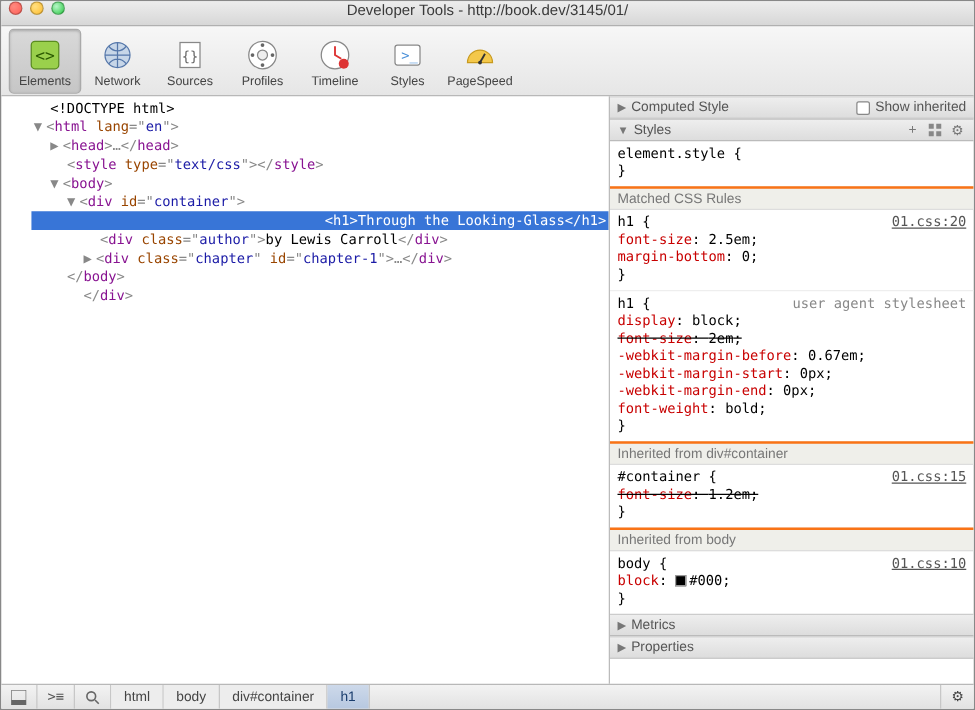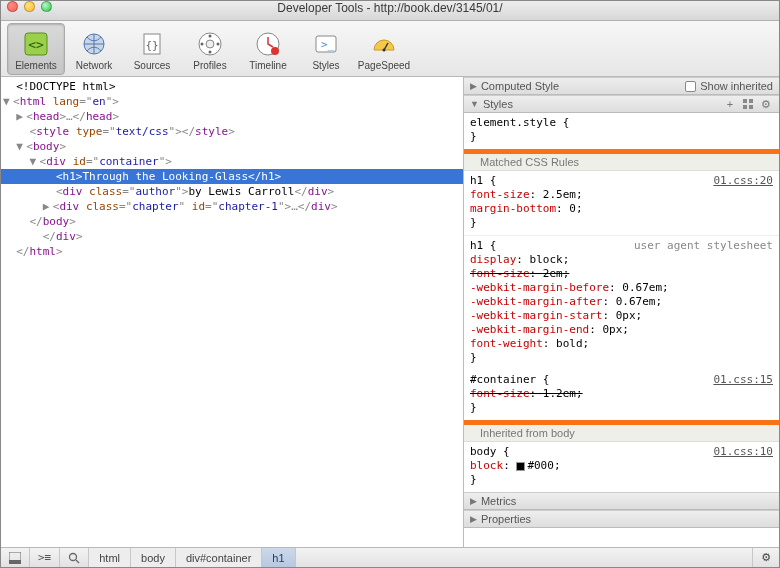--- a/index.html
+++ b/index.html
@@ -10,43 +10,43 @@
 .dot.r { background: radial-gradient(circle at 35% 35%, #ff8a80, #ff5f57); }
 .dot.y { background: radial-gradient(circle at 35% 35%, #ffe082, #ffbd2e); }
 .dot.g { background: radial-gradient(circle at 35% 35%, #b9f6ca, #28c940); }
 .title-text { position: absolute; left: 0; right: 0; text-align: center; font-size: 12px; color: #3a3a3a; pointer-events: none; }
 .toolbar { height: 56px; background: linear-gradient(#f7f7f7,#e6e6e6); border-bottom: 1px solid #b8b8b8; display: flex; align-items: center; padding: 0 6px; gap: 0; }
 .tb-btn { display: flex; flex-direction: column; align-items: center; justify-content: center; width: 58px; height: 52px; border-radius: 4px; padding-top: 2px; }
 .tb-btn.active { background: linear-gradient(#d9d9d9,#c6c6c6); box-shadow: inset 0 1px 2px rgba(0,0,0,0.2); border: 1px solid #aaa; }
 .tb-icon { width: 30px; height: 30px; display: flex; align-items: center; justify-content: center; }
 .tb-label { font-size: 10px; color: #444; margin-top: 1px; }
 .content { display: flex; height: calc(568px - 20px - 56px - 20px - 2px); }
-.dom-panel { width: 462px; overflow: auto; font-family: Menlo, Consolas, monospace; font-size: 11px; line-height: 15px; padding: 2px 0 0 0; color: #888; }
+.dom-panel { width: 462px; overflow: auto; font-family: Menlo, Consolas, monospace; font-size: 11px; line-height: 15px; padding: 2px 0 0 0; color: #888; margin-left: 24px; }
 .dom-line { white-space: pre; padding: 0 2px; }
 .dom-line .tag { color: #881391; }
 .dom-line .attr-n { color: #994500; }
 .dom-line .attr-v { color: #1a1aa6; }
 .dom-line .punc { color: #888; }
 .dom-line .txt { color: #000; }
 .dom-line .arrow { color: #888; display: inline-block; width: 10px; }
-.dom-line.selected { background: #3875d7; color: #fff; }
+.dom-line.selected { background: #3875d7; color: #fff; text-align: right; }
 .dom-line.selected .tag, .dom-line.selected .attr-n, .dom-line.selected .attr-v, .dom-line.selected .txt, .dom-line.selected .punc, .dom-line.selected .arrow { color: #fff; }
 .sidebar { flex: 1; border-left: 1px solid #bbb; display: flex; flex-direction: column; overflow: auto; font-family: "Lucida Grande", Arial, sans-serif; }
 .section-header { background: linear-gradient(#eee,#ddd); border-top: 1px solid #ccc; border-bottom: 1px solid #bbb; height: 18px; display: flex; align-items: center; padding: 0 6px; font-size: 11px; color: #555; }
 .section-header .arrow { margin-right: 4px; color: #777; font-size: 9px; }
 .section-header .sp { flex: 1; }
 .mini-icon { width: 14px; height: 14px; display: flex; align-items: center; justify-content: center; color: #777; margin-left: 4px; font-size: 11px; }
 .section-body { font-family: Menlo, Consolas, monospace; font-size: 11px; line-height: 14px; padding: 3px 6px 5px 6px; color: #000; }
 .section-body .sel { color: #000; }
 .section-body .prop { color: #c80000; }
 .section-body .val { color: #000; }
 .section-body .link { color: #555; text-decoration: underline; float: right; }
 .section-body .ua { color: #888; float: right; }
 .section-body .strike { text-decoration: line-through; }
-.section-sub { background: #efefea; border-top: 5px solid #f97316; border-bottom: 1px solid #ddd; font-size: 11px; color: #777; padding: 2px 16px; }
+.section-sub { background: #efefea; border-top: 2px solid #f97316; border-bottom: 1px solid #ddd; font-size: 11px; color: #777; padding: 2px 6px; }
 .swatch { display: inline-block; width: 9px; height: 9px; background: #000; border: 1px solid #999; vertical-align: middle; margin-right: 2px; }
 .footer { height: 20px; background: linear-gradient(#f3f3f3,#e2e2e2); border-top: 1px solid #b8b8b8; display: flex; align-items: stretch; font-size: 11px; color: #444; }
 .footer .fbtn { display: flex; align-items: center; justify-content: center; padding: 0 8px; border-right: 1px solid #c7c7c7; }
 .footer .crumb { padding: 0 10px; display: flex; align-items: center; border-right: 1px solid #c7c7c7; background: #ededed; }
 .footer .crumb.active { background: linear-gradient(#cdd9ea,#b7c8e0); color: #1a3d6d; }
 .footer .sp { flex: 1; }
 .checkbox { width: 11px; height: 11px; border: 1px solid #888; background: #fff; border-radius: 2px; margin-right: 4px; }
 svg { display: block; }
 </style>
 </head>
@@ -140,21 +140,20 @@
     <div class="dom-line"><span class="arrow">▼</span><span class="punc">&lt;</span><span class="tag">html</span> <span class="attr-n">lang</span><span class="punc">="</span><span class="attr-v">en</span><span class="punc">"&gt;</span></div>
     <div class="dom-line">  <span class="arrow">▶</span><span class="punc">&lt;</span><span class="tag">head</span><span class="punc">&gt;…&lt;/</span><span class="tag">head</span><span class="punc">&gt;</span></div>
     <div class="dom-line">    <span class="punc">&lt;</span><span class="tag">style</span> <span class="attr-n">type</span><span class="punc">="</span><span class="attr-v">text/css</span><span class="punc">"&gt;&lt;/</span><span class="tag">style</span><span class="punc">&gt;</span></div>
     <div class="dom-line">  <span class="arrow">▼</span><span class="punc">&lt;</span><span class="tag">body</span><span class="punc">&gt;</span></div>
     <div class="dom-line">    <span class="arrow">▼</span><span class="punc">&lt;</span><span class="tag">div</span> <span class="attr-n">id</span><span class="punc">="</span><span class="attr-v">container</span><span class="punc">"&gt;</span></div>
     <div class="dom-line selected">        <span class="punc">&lt;</span><span class="tag">h1</span><span class="punc">&gt;</span><span class="txt">Through the Looking-Glass</span><span class="punc">&lt;/</span><span class="tag">h1</span><span class="punc">&gt;</span></div>
     <div class="dom-line">        <span class="punc">&lt;</span><span class="tag">div</span> <span class="attr-n">class</span><span class="punc">="</span><span class="attr-v">author</span><span class="punc">"&gt;</span><span class="txt">by Lewis Carroll</span><span class="punc">&lt;/</span><span class="tag">div</span><span class="punc">&gt;</span></div>
     <div class="dom-line">      <span class="arrow">▶</span><span class="punc">&lt;</span><span class="tag">div</span> <span class="attr-n">class</span><span class="punc">="</span><span class="attr-v">chapter</span><span class="punc">"</span> <span class="attr-n">id</span><span class="punc">="</span><span class="attr-v">chapter-1</span><span class="punc">"&gt;…&lt;/</span><span class="tag">div</span><span class="punc">&gt;</span></div>
     <div class="dom-line">    <span class="punc">&lt;/</span><span class="tag">body</span><span class="punc">&gt;</span></div>
     <div class="dom-line">      <span class="punc">&lt;/</span><span class="tag">div</span><span class="punc">&gt;</span></div>
-    <div class="dom-line">  <span class="punc">&lt;/</span><span class="tag">html</span><span class="punc">&gt;</span></div>
   </div>
 
   <div class="sidebar">
     <div class="section-header">
       <span class="arrow">▶</span>
       <span>Computed Style</span>
       <span class="sp"></span>
       <span class="checkbox"></span>
       <span>Show inherited</span>
     </div>
@@ -187,27 +186,27 @@
       <div>  <span class="prop">font-size</span>: <span class="val">2.5em</span>;</div>
       <div>  <span class="prop">margin-bottom</span>: <span class="val">0</span>;</div>
       <div>}</div>
     </div>
 
     <div class="section-body" style="border-top:1px solid #eee">
       <div><span class="sel">h1 {</span><span class="ua">user agent stylesheet</span></div>
       <div>  <span class="prop">display</span>: <span class="val">block</span>;</div>
       <div class="strike">  <span class="prop">font-size</span>: <span class="val">2em</span>;</div>
       <div>  <span class="prop">-webkit-margin-before</span>: <span class="val">0.67em</span>;</div>
-      <div>  <span class="prop">-webkit-margin-after</span>: <span class="val">0.67em</span>;</div>
       <div>  <span class="prop">-webkit-margin-start</span>: <span class="val">0px</span>;</div>
       <div>  <span class="prop">-webkit-margin-end</span>: <span class="val">0px</span>;</div>
       <div>  <span class="prop">font-weight</span>: <span class="val">bold</span>;</div>
       <div>}</div>
     </div>
 
+    <div class="section-sub">Inherited from div#container</div>
     <div class="section-body">
       <div><span class="sel">#container {</span><a class="link">01.css:15</a></div>
       <div class="strike">  <span class="prop">font-size</span>: <span class="val">1.2em</span>;</div>
       <div>}</div>
     </div>
 
     <div class="section-sub">Inherited from body</div>
     <div class="section-body">
       <div><span class="sel">body {</span><a class="link">01.css:10</a></div>
       <div>  <span class="prop">block</span>: <span class="swatch"></span><span class="val">#000</span>;</div>

